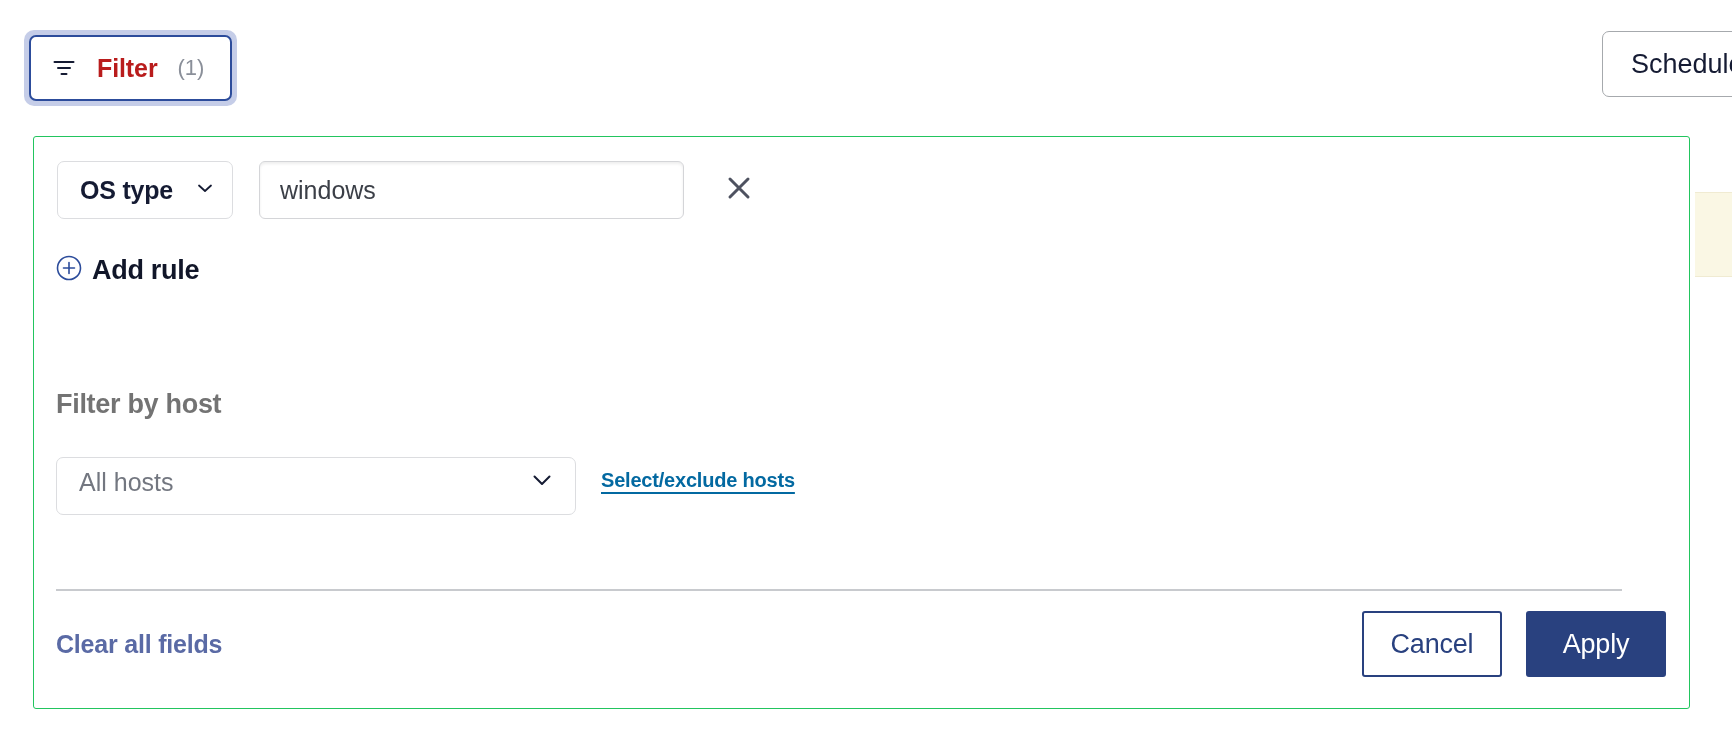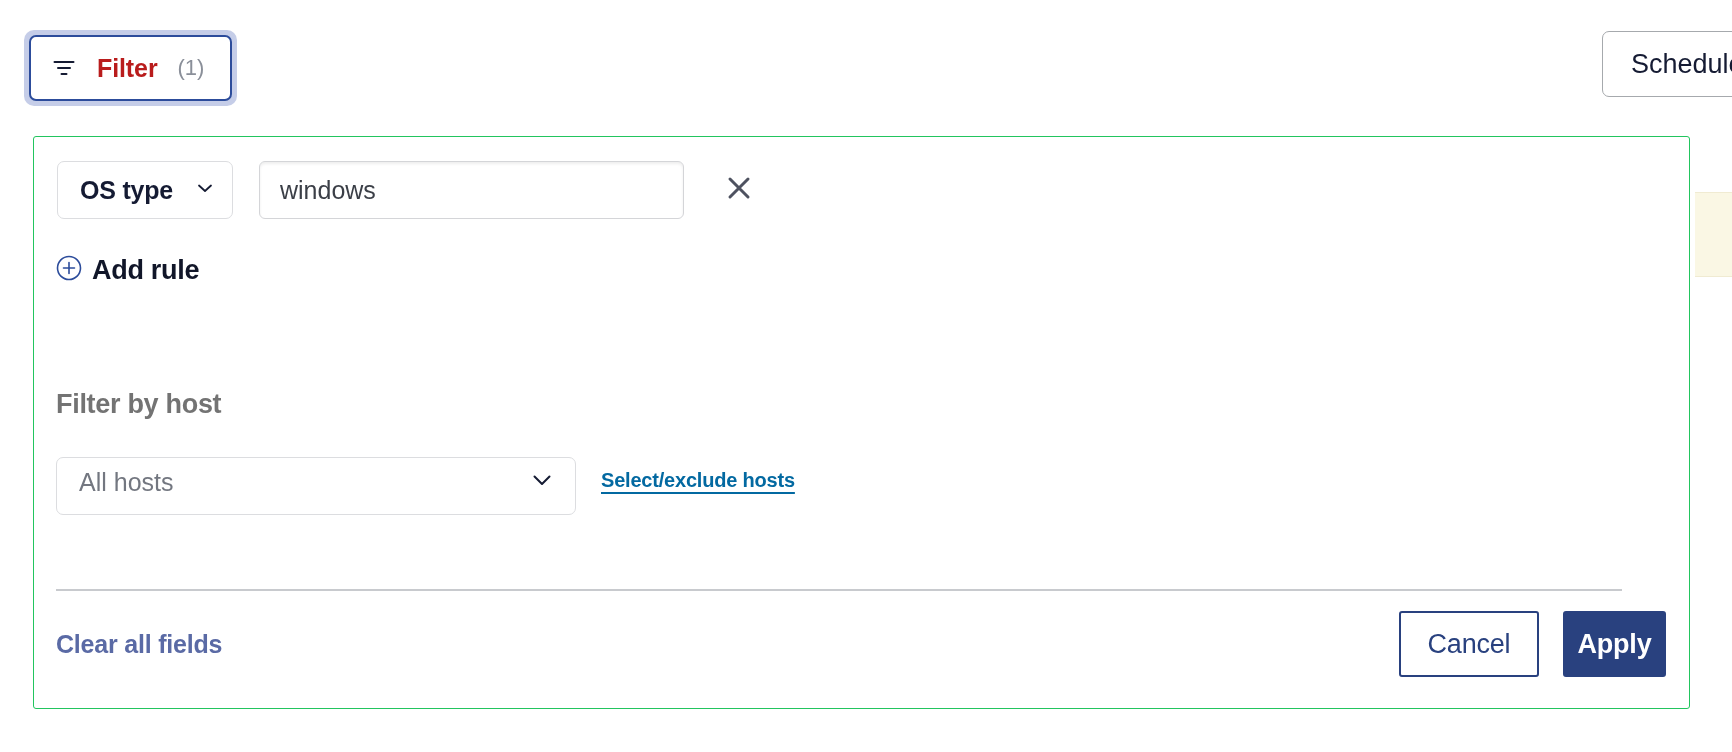--- a/index.html
+++ b/index.html
@@ -264,25 +264,25 @@
     font-size: 27px;
     letter-spacing: -0.2px;
   }
   .btn-cancel {
     width: 140px;
     background: #ffffff;
     border: 2px solid #29417F;
     color: #29417F;
   }
   .btn-apply {
-    width: 103px;
+    width: 140px;
     background: #29417F;
     border: 2px solid #29417F;
     color: #ffffff;
-    font-weight: 700;
+    font-weight: 400;
   }
 </style>
 </head>
 <body>
 
 <div class="yellow-banner"></div>
 
 <div class="filter-toggle-wrap">
   <div class="filter-toggle">
     <span class="ficon">

